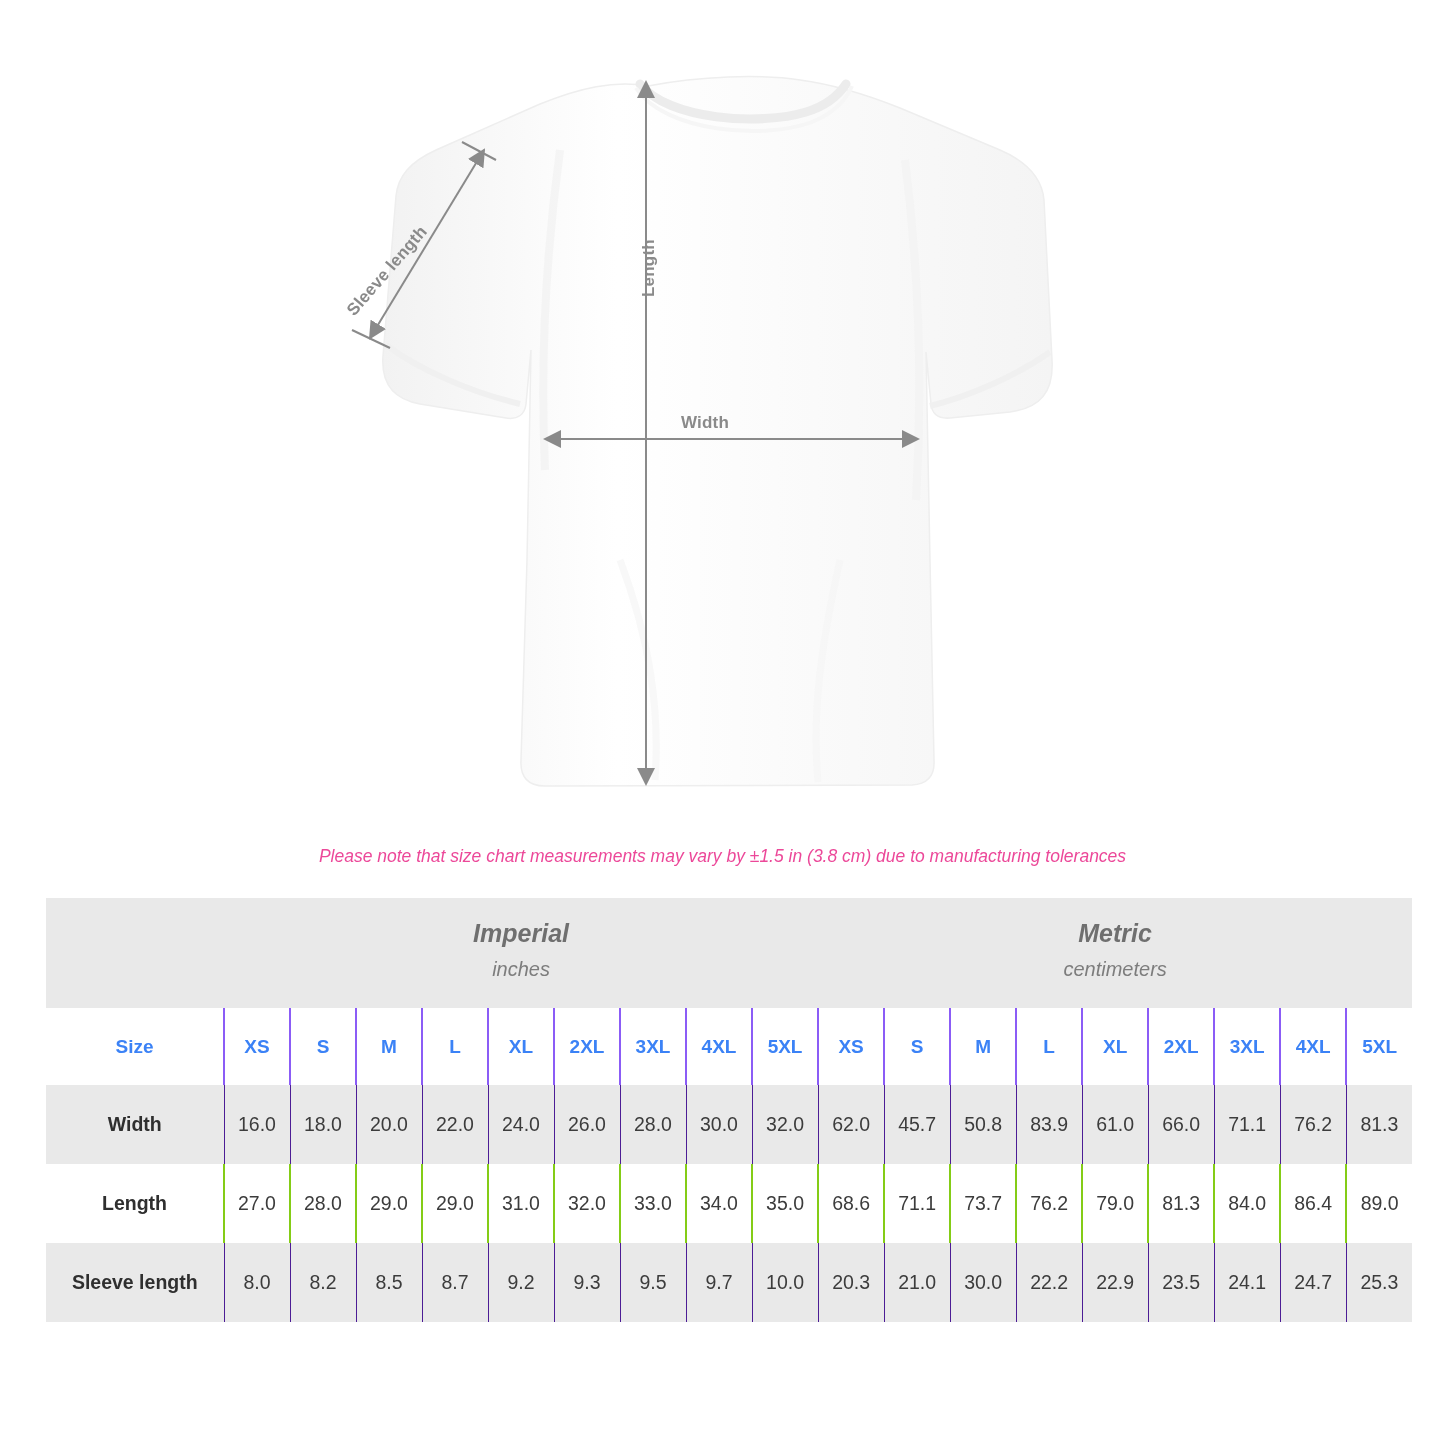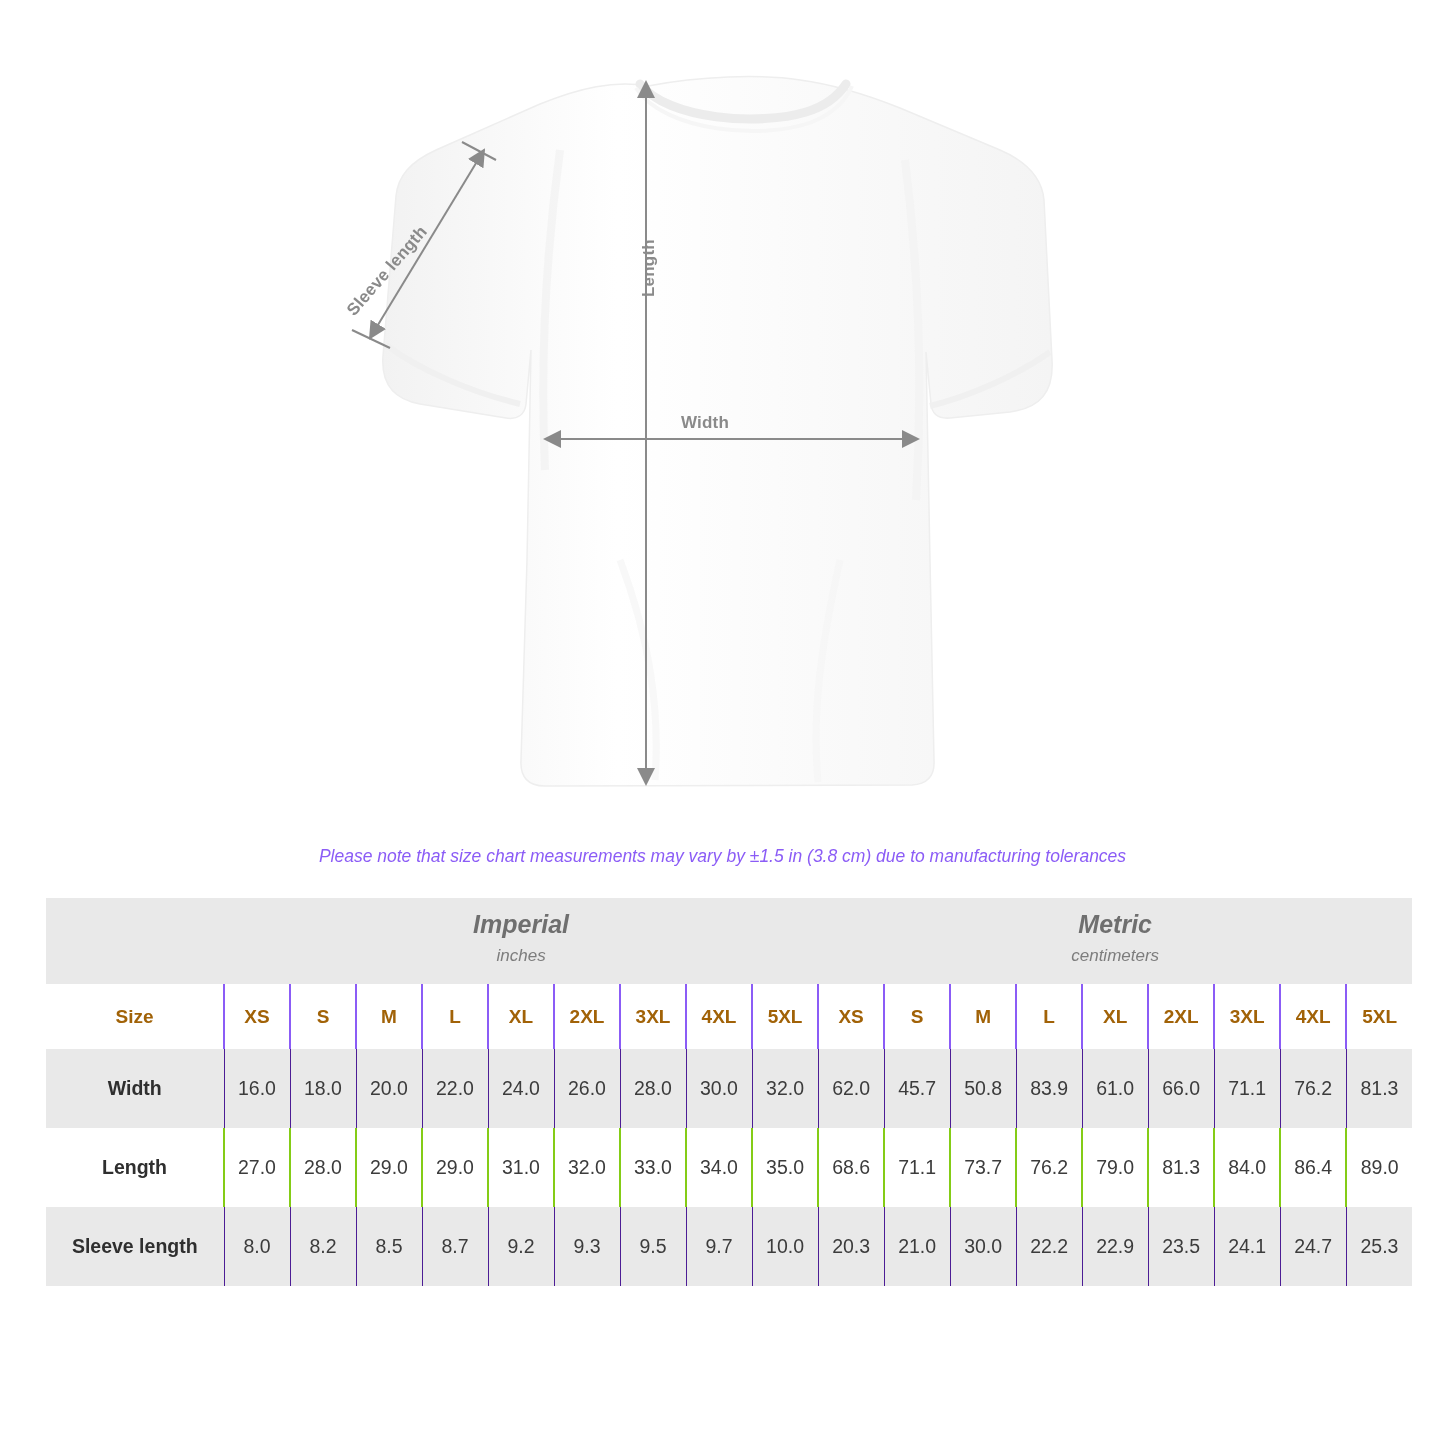--- a/index.html
+++ b/index.html
@@ -59,65 +59,65 @@
   }
   .chart-title {
     font-size: 30px;
     font-weight: bold;
     color: #2f2f2f;
     margin: 0 0 14px 0;
   }
   .chart-note {
     font-size: 17.5px;
     font-style: italic;
-    color: #8b5cf6;
+    color: #ec4899;
     margin: 4px;
   }
 
   
   .table-wrap {
     margin: 31px 46px 0 46px;
   }
   table.size-table {
     border-collapse: collapse;
     width: 1353px;
     table-layout: fixed;
   }
   table.size-table td,
   table.size-table th {
     padding: 0;
     margin: 0;
   }
   .unit-head {
-    height: 86px;
+    height: 110px;
     background: #e9e9e9;
     text-align: center;
     vertical-align: middle;
   }
   .unit-head .unit-name {
     font-size: 25px;
     font-style: italic;
     font-weight: bold;
     color: #6f6f6f;
     line-height: 1.25;
   }
   .unit-head .unit-sub {
-    font-size: 17px;
+    font-size: 20px;
     font-style: italic;
     color: #7d7d7d;
     line-height: 1.9;
   }
   .row-size td {
-    height: 65px;
+    height: 77px;
     background: #ffffff;
     text-align: center;
     vertical-align: middle;
     font-size: 19px;
     font-weight: bold;
-    color: #a16207;
+    color: #3b82f6;
   }
   .row-size td.rowhead {
     font-size: 19px;
     font-weight: bold;
   }
   tr.shaded td {
     background: #e9e9e9;
   }
   tr.plain td {
     background: #ffffff;

